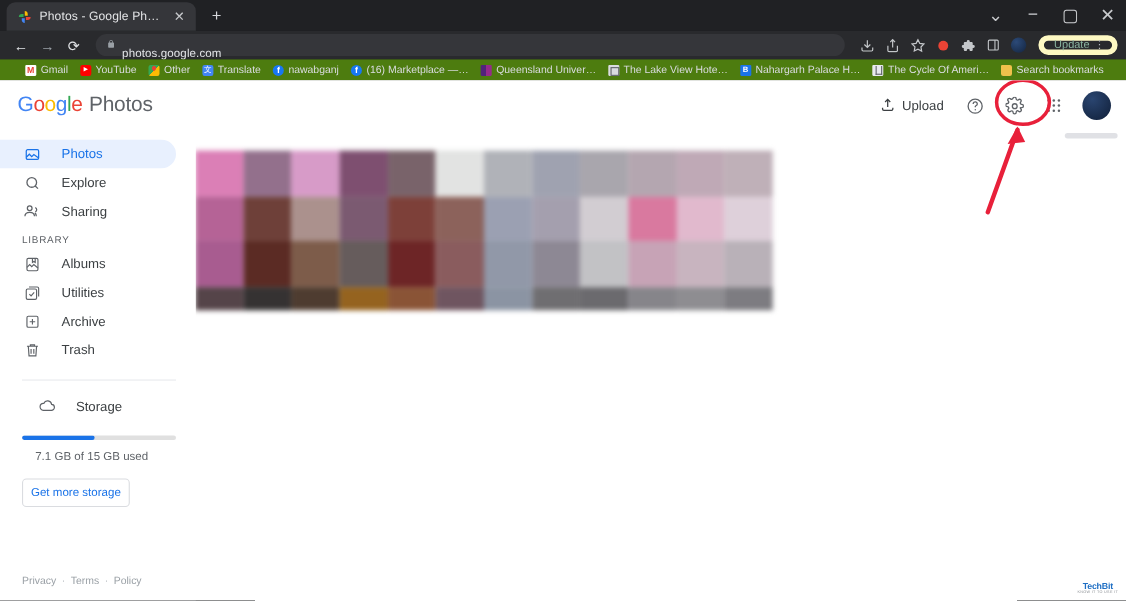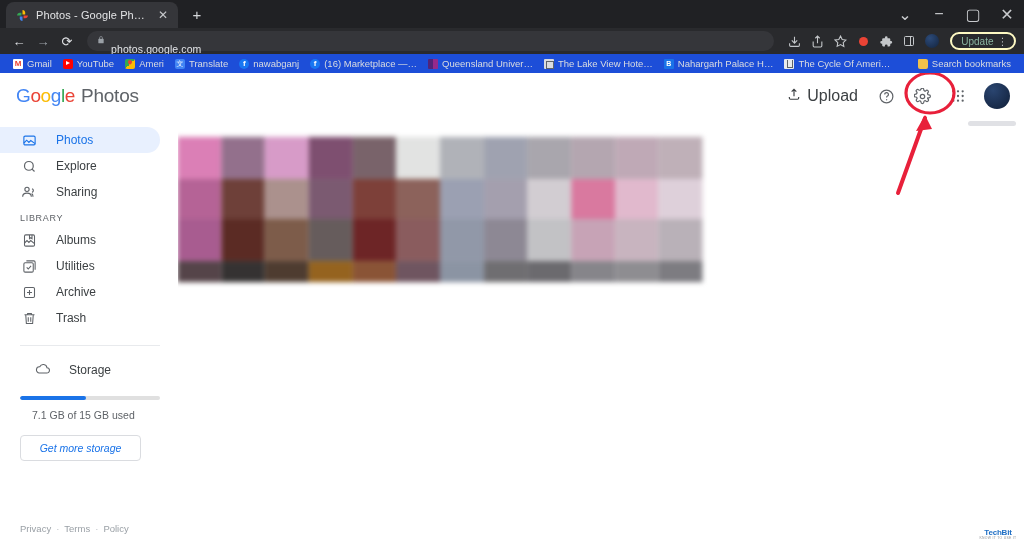--- a/index.html
+++ b/index.html
@@ -58,29 +58,29 @@
   .omni-lock { color: #9aa0a6; font-size: 9px; }
   .omni-url { font-size: 10.5px; color: #e2e4e7; white-space: nowrap; letter-spacing: .1px; margin-top: 16px; }
   .tb-icons { display: flex; align-items: center; gap: 1px; }
   .tb-ico {
     width: 22px; height: 22px; display: flex; align-items: center; justify-content: center;
     color: #c4c7ca;
   }
   .rec-dot { width: 9px; height: 9px; border-radius: 50%; background: #ea4335; }
   .profile-av { width: 14px; height: 14px; border-radius: 50%; background: radial-gradient(circle at 35% 30%, #2c4a78, #13243f); }
   .update-btn {
-    height: 18px; border: 2px solid #fef9c3; border-radius: 10px;
+    height: 18px; border: 5px solid #fef9c3; border-radius: 10px;
     display: flex; align-items: center; gap: 4px; padding: 0 6px 0 9px;
     font-size: 10px; color: #8ab4a0; margin-left: 6px;
   }
   .update-btn .dots { color: #b6b9bd; font-size: 10px; letter-spacing: .5px; }
 
   .bookmarks {
-    height: 19px; background: #1d4ed8; display: flex; align-items: center;
-    padding: 0 8px; gap: 1px; flex: 0 0 19px; overflow: hidden;
+    height: 19px; background: #4d7c0f; display: flex; align-items: center;
+    padding: 0 18px; gap: 1px; flex: 0 0 19px; overflow: hidden;
   }
   .bm {
     display: flex; align-items: center; gap: 4px; padding: 0 5px; height: 17px;
     font-size: 9.5px; color: #dadce0; white-space: nowrap; border-radius: 3px;
   }
   .bm-ico { width: 10px; height: 10px; flex: 0 0 10px; border-radius: 2px; position: relative; }
   .bm-other { margin-left: auto; }
 
   
   .fi-gmail { background: #fff; border-radius: 1px; }
@@ -134,21 +134,21 @@
   .search-ico { color: #5f6368; display: flex; }
   .search-text { font-size: 12.5px; color: #5f6368; position: relative; display: flex; align-items: center; gap: 0; }
   .redacted {
     display: inline-block; width: 62px; height: 12px; margin-left: 3px;
     background: linear-gradient(90deg,#d4d6d9,#c9ccd0,#d9dbde);
     filter: blur(2.2px); border-radius: 2px; opacity: .95;
   }
 
   .hdr-right { margin-left: auto; display: flex; align-items: center; gap: 4px; position: relative; }
   .upload-btn { display: flex; align-items: center; gap: 6px; height: 30px; padding: 0 8px;
-    font-size: 16px; color: #3c4043; border-radius: 4px; }
+    font-size: 12px; color: #3c4043; border-radius: 4px; }
   .hdr-ico {
     width: 32px; height: 32px; border-radius: 50%; display: flex;
     align-items: center; justify-content: center; color: #5f6368;
   }
   .avatar-big { width: 26px; height: 26px; border-radius: 50%;
     background: radial-gradient(circle at 35% 28%, #2a4570, #101f38); margin-left: 6px; }
 
   .body-row { flex: 1; display: flex; min-height: 0; position: relative; }
 
   
@@ -163,23 +163,23 @@
   .nav-item.active .ni-ico { color: #1a73e8; }
   .lib-label { font-size: 9px; color: #5f6368; letter-spacing: .7px; padding-left: 20px; margin: 8px 0 4px; }
   .sb-div { height: 1px; background: #e8eaed; margin: 14px 18px 12px 20px; }
 
   .storage-row { display: flex; align-items: center; gap: 18px; padding-left: 35px; height: 24px;
     font-size: 12px; color: #3c4043; }
   .storage-bar { height: 4px; border-radius: 2px; background: #e0e0e0; margin: 14px 18px 0 20px; overflow: hidden; }
   .storage-fill { height: 100%; background: #1a73e8; border-radius: 2px; }
   .storage-txt { font-size: 10.5px; color: #5f6368; padding-left: 32px; margin-top: 9px; }
   .get-storage {
-    margin: 14px 0 0 20px; width: 121px; height: 26px; border: 1px solid #dadce0;
+    margin: 14px 0 0 20px; width: 98px; height: 26px; border: 1px solid #dadce0;
     border-radius: 4px; display: flex; align-items: center; justify-content: center;
-    font-size: 10.5px; color: #1a73e8; font-style: italic;
+    font-size: 10.5px; color: #1a73e8;
   }
   .sb-footer { margin-top: auto; padding: 0 0 12px 20px; font-size: 9.5px; color: #9aa0a6;
     display: flex; align-items: center; gap: 5px; }
   .sb-footer span[data-name="footer-sep"] { color: #bdc1c6; }
 
   
   .content { flex: 1; position: relative; overflow: hidden; padding: 18px 0 0 0; }
   .photo-grid {
     width: 524px; margin-left: 0; display: grid;
     grid-template-columns: repeat(12, 1fr);
@@ -288,21 +288,21 @@
       <div class="bm" data-name="bookmark-item">
         <span class="bm-ico fi-gmail" data-name="gmail-icon"></span>
         <span data-name="bookmark-label">Gmail</span>
       </div>
       <div class="bm" data-name="bookmark-item">
         <span class="bm-ico fi-yt" data-name="youtube-icon"></span>
         <span data-name="bookmark-label">YouTube</span>
       </div>
       <div class="bm" data-name="bookmark-item">
         <span class="bm-ico fi-maps" data-name="maps-icon"></span>
-        <span data-name="bookmark-label">Ameri</span>
+        <span data-name="bookmark-label">Other</span>
       </div>
       <div class="bm" data-name="bookmark-item">
         <span class="bm-ico fi-trans" data-name="translate-icon"></span>
         <span data-name="bookmark-label">Translate</span>
       </div>
       <div class="bm" data-name="bookmark-item">
         <span class="bm-ico fi-fb" data-name="facebook-icon"></span>
         <span data-name="bookmark-label">nawabganj</span>
       </div>
       <div class="bm" data-name="bookmark-item">

